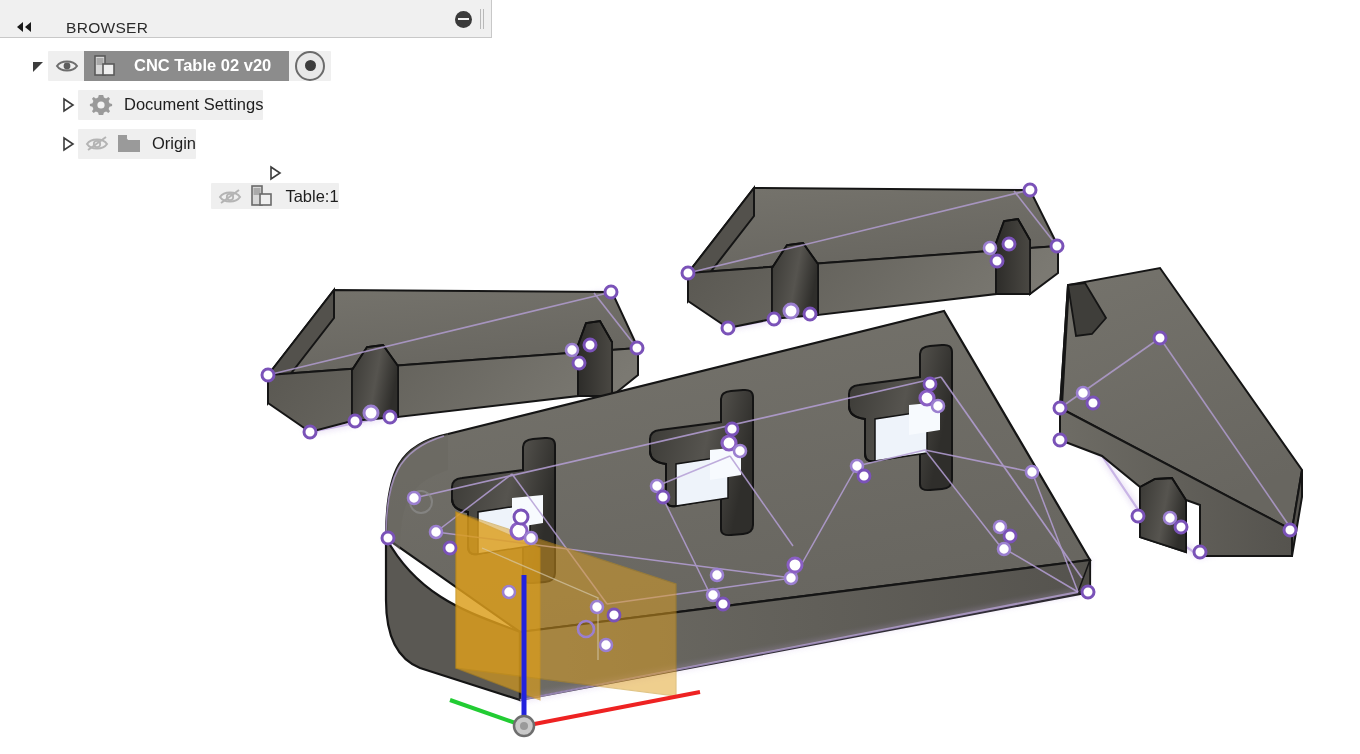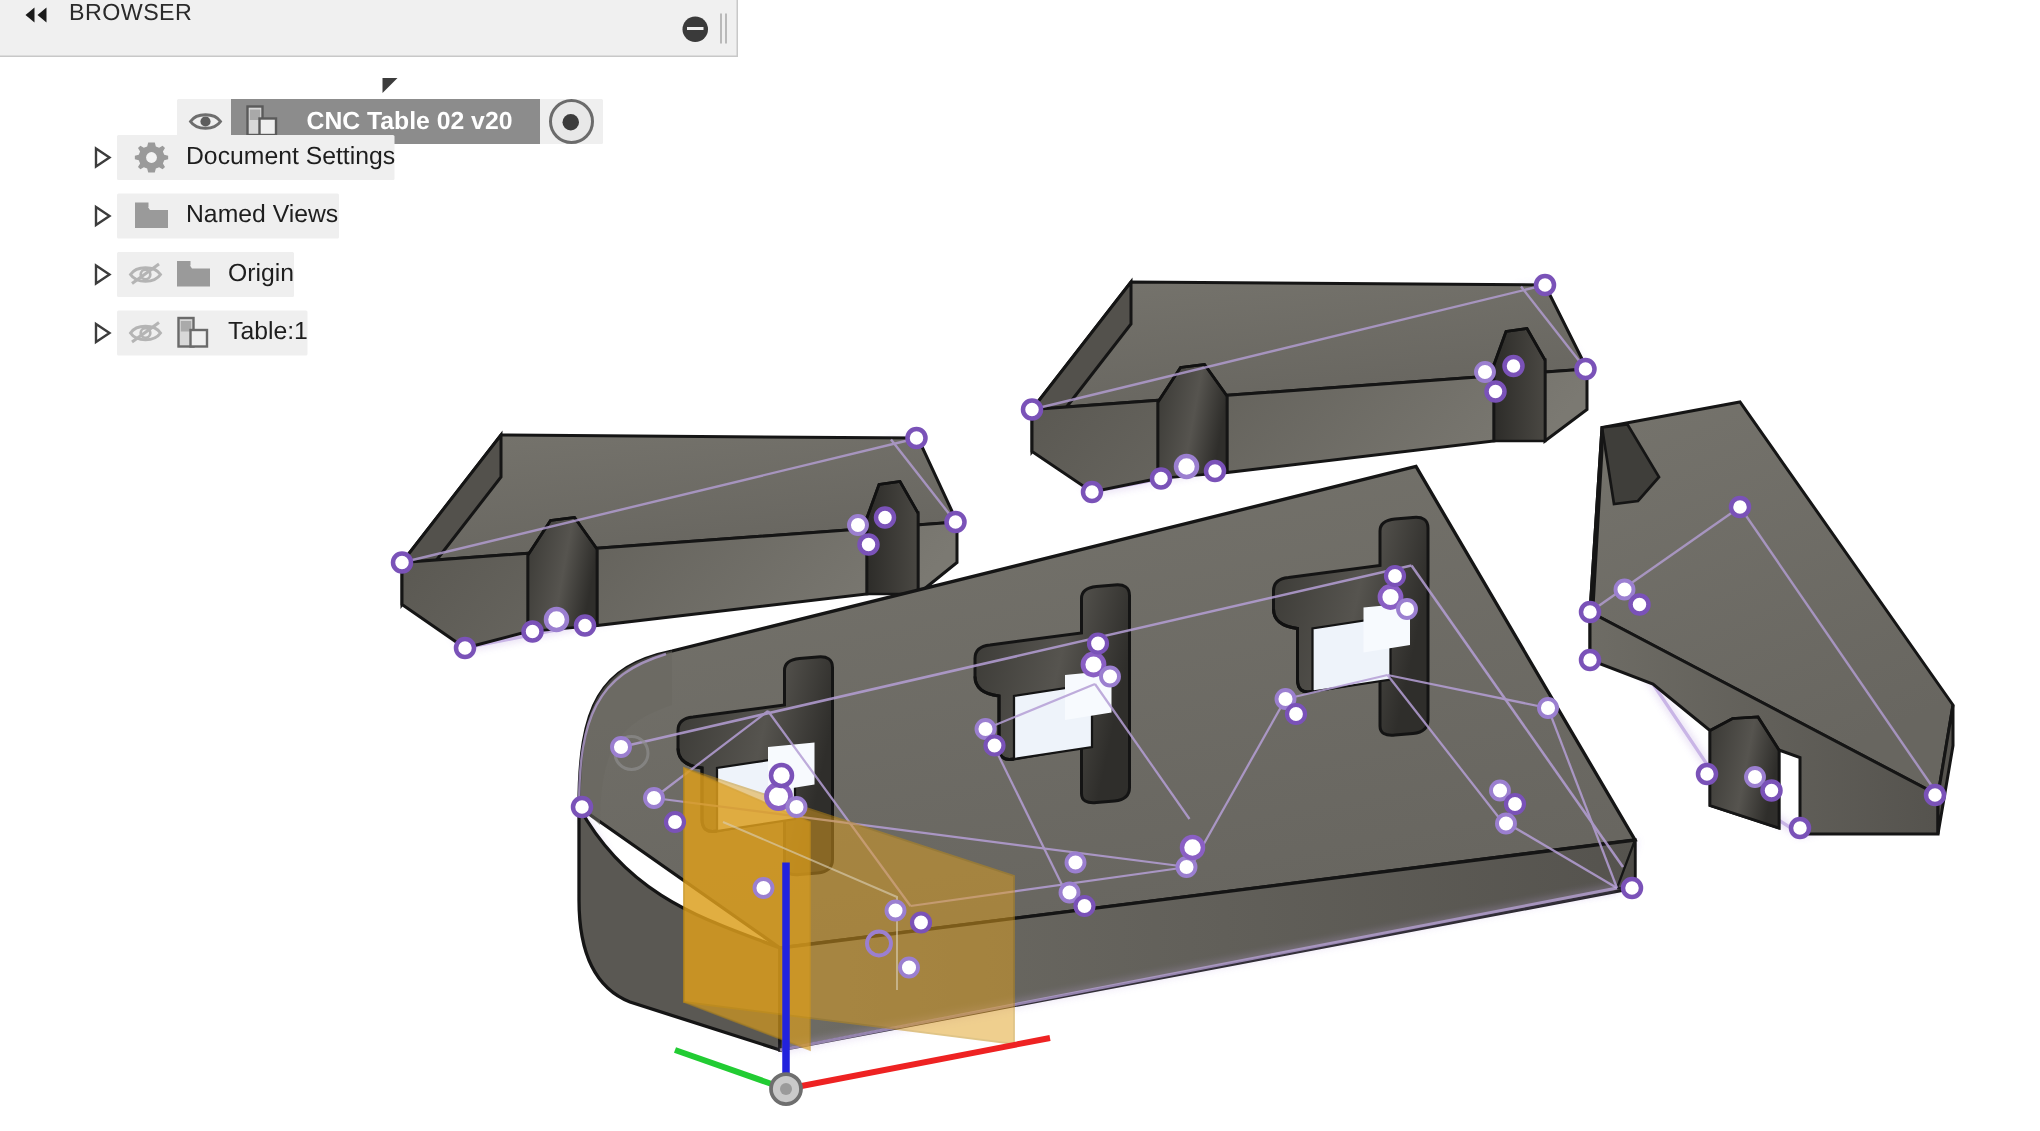--- a/index.html
+++ b/index.html
@@ -23,21 +23,21 @@
     z-index:20;
   }
   .panel-header{
     position:relative;
     height:38px;
     background:#f0f0f0;
     border:1px solid #c8c8c8;
     border-left:none;
     border-top:none;
     box-sizing:border-box;
-    display:flex;align-items:flex-start;
+    display:flex;align-items:flex-end;gap:20px;
   }
   .collapse-icon{
     margin-left:14px;width:20px;height:20px;
     display:flex;align-items:center;justify-content:center;
     color:#1a1a1a;
   }
   .panel-title{
     margin-left:12px;
     font-size:15.5px;
     letter-spacing:.3px;
@@ -403,21 +403,21 @@
     <span class="header-right">
       <span class="minimize-btn">
           <i></i>
         </span>
       <span class="grip"></span>
     </span>
   </div>
 
   <div class="tree">
 
-    <div class="tree-row" style="padding-left:28px;flex-direction:column;">
+    <div class="tree-row" style="padding-left:28px;">
       <span class="twisty">
         <svg width="16" height="16" viewBox="0 0 16 16">
           <polygon points="3,4 13,4 3,14" fill="#3c3c3c"></polygon>
         </svg>
       </span>
       <span class="row-pill selected-wrap">
         <span class="eye">
           <svg width="24" height="16" viewBox="0 0 24 16">
             <path d="M2,8 C6,2 18,2 22,8 C18,14 6,14 2,8 Z" fill="none" stroke="#6e6e6e" stroke-width="2"></path>
             <circle cx="12" cy="8" r="3.4" fill="#5e5e5e"></circle>
@@ -450,37 +450,20 @@
             <span style="width: 6px;"></span>
             <span class="nodeicon">
               <svg width="26" height="26" viewBox="0 0 26 26">
                 <path d="M13,3 l2.2,0 l.7,2.6 l2.2,.9 l2.3,-1.4 l1.6,1.6 l-1.4,2.3 l.9,2.2 l2.6,.7 l0,2.2 l-2.6,.7 l-.9,2.2 l1.4,2.3 l-1.6,1.6 l-2.3,-1.4 l-2.2,.9 l-.7,2.6 l-2.2,0 l-2.2,0 l-.7,-2.6 l-2.2,-.9 l-2.3,1.4 l-1.6,-1.6 l1.4,-2.3 l-.9,-2.2 l-2.6,-.7 l0,-2.2 l2.6,-.7 l.9,-2.2 l-1.4,-2.3 l1.6,-1.6 l2.3,1.4 l2.2,-.9 l.7,-2.6 z" fill="#9a9a9a"></path>
                 <circle cx="13" cy="13" r="3.6" fill="#f3f3f3"></circle>
               </svg>
             </span>
             <span class="label">Document Settings</span>
           </span>
         </div>
-        <div class="tree-row" style="padding-left: 58px;">
-          <span class="twisty">
-            <svg width="16" height="16" viewBox="0 0 16 16">
-              <polygon points="4,2 13,8 4,14" fill="none" stroke="#3c3c3c" stroke-width="1.6"></polygon>
-            </svg>
-          </span>
-          <span class="row-pill">
-            <span style="width: 6px;"></span>
-            <span class="nodeicon">
-              <svg width="26" height="22" viewBox="0 0 26 22">
-                <path d="M2,4 L10,4 L12,7 L24,7 L24,19 L2,19 Z" fill="#9a9a9a"></path>
-                <rect x="2" y="2" width="9" height="3" fill="#9a9a9a"></rect>
-              </svg>
-            </span>
-            <span class="label">Named Views</span>
-          </span>
-        </div>
         <div class="tree-row" style="padding-left: 58px; text-align: center;">
           <span class="twisty">
             <svg width="16" height="16" viewBox="0 0 16 16">
               <polygon points="4,2 13,8 4,14" fill="none" stroke="#3c3c3c" stroke-width="1.6"></polygon>
             </svg>
           </span>
           <span class="row-pill">
             <span class="eye">
               <svg width="24" height="17" viewBox="0 0 24 17">
                 <path d="M2,9 C6,3 18,3 22,9 C18,15 6,15 2,9 Z" fill="none" stroke="#b4b4b4" stroke-width="2"></path>
@@ -490,21 +473,21 @@
             </span>
             <span class="nodeicon">
               <svg width="26" height="22" viewBox="0 0 26 22">
                 <path d="M2,4 L10,4 L12,7 L24,7 L24,19 L2,19 Z" fill="#9a9a9a"></path>
                 <rect x="2" y="2" width="9" height="3" fill="#9a9a9a"></rect>
               </svg>
             </span>
             <span class="label">Origin</span>
           </span>
         </div>
-        <div class="tree-row" style="padding-left: 58px;">
+        <div class="tree-row" style="padding-left: 58px; flex-direction: column;">
           <span class="twisty">
             <svg width="16" height="16" viewBox="0 0 16 16">
               <polygon points="4,2 13,8 4,14" fill="none" stroke="#3c3c3c" stroke-width="1.6"></polygon>
             </svg>
           </span>
           <span class="row-pill">
             <span class="eye">
               <svg width="24" height="17" viewBox="0 0 24 17">
                 <path d="M2,9 C6,3 18,3 22,9 C18,15 6,15 2,9 Z" fill="none" stroke="#b4b4b4" stroke-width="2"></path>
                 <circle cx="12" cy="9" r="3.2" fill="none" stroke="#b4b4b4" stroke-width="1.8"></circle>

